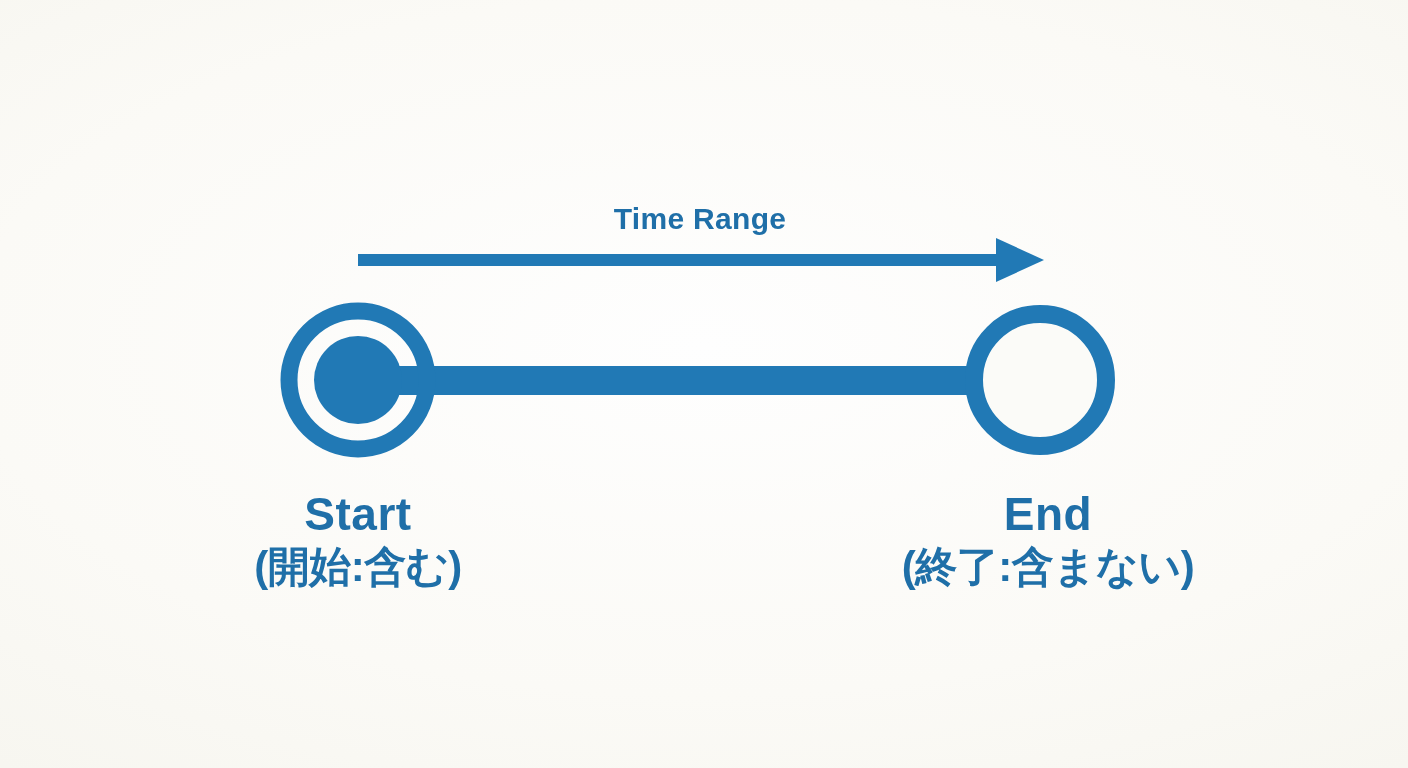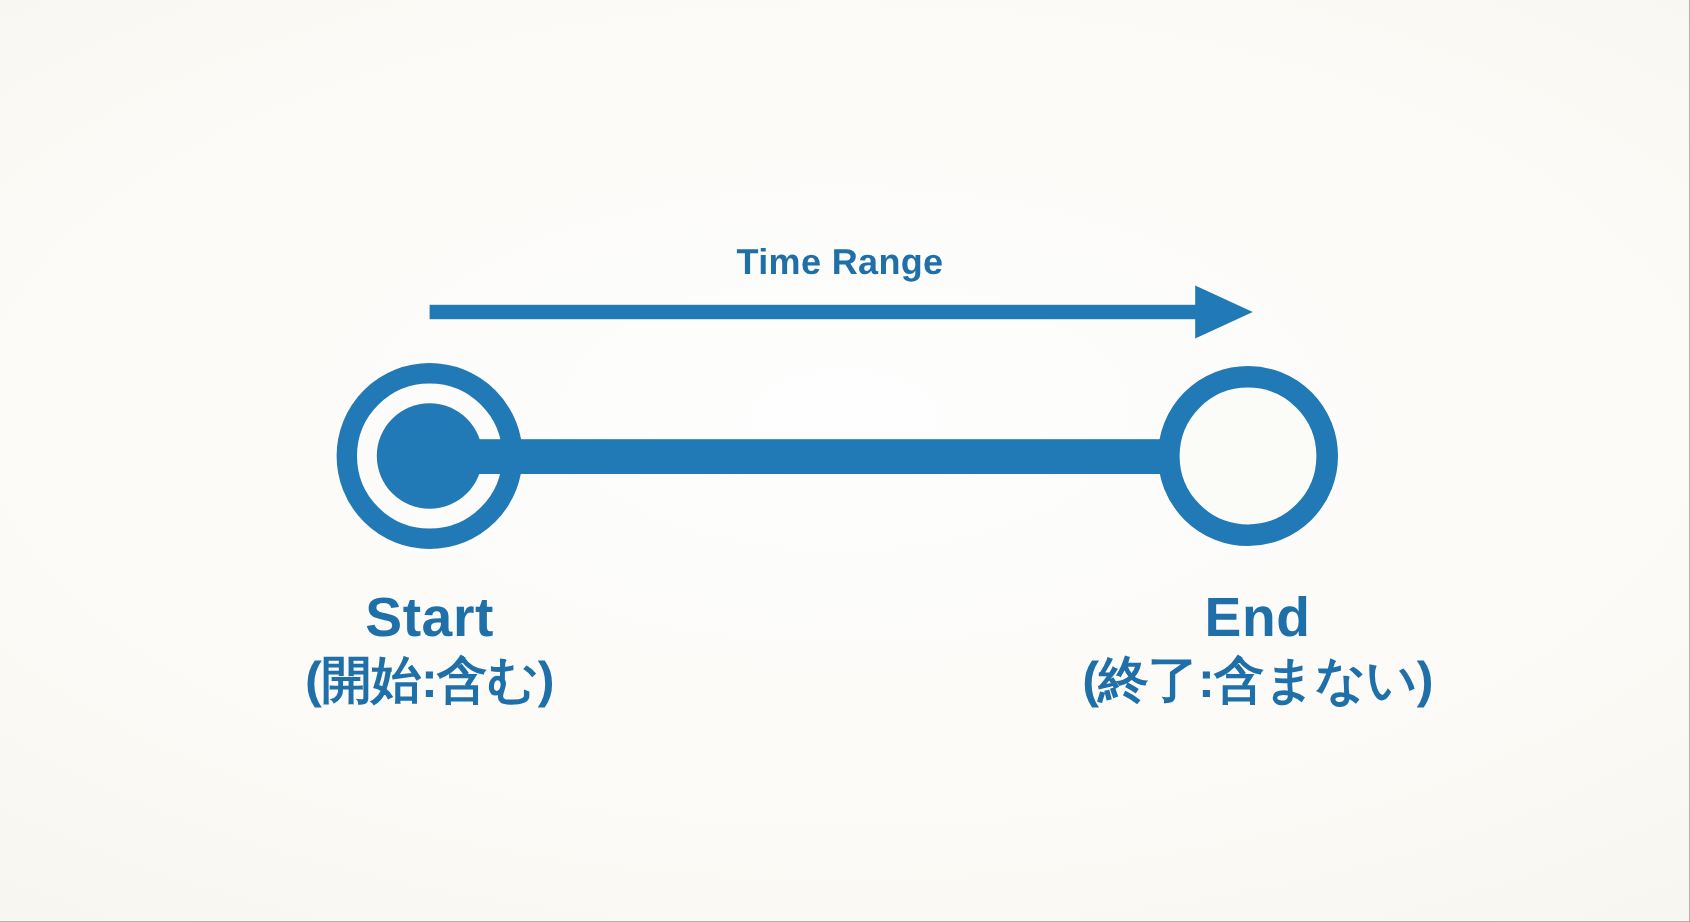--- a/index.html
+++ b/index.html
@@ -11,21 +11,21 @@
     width: 1408px;
     height: 768px;
     overflow: hidden;
     font-family: "Liberation Sans", "DejaVu Sans", sans-serif;
   }
 
   #canvas {
     position: relative;
     width: 1408px;
     height: 768px;
-    background: #000000;
+    background: #f0abfc;
   }
 
   
   #paper-texture {
     position: absolute;
     inset: 0;
     background:
       radial-gradient(ellipse 80% 70% at 50% 45%, #fefefe 0%, #fbfaf6 65%, #f7f6f0 100%);
     pointer-events: none;
   }

